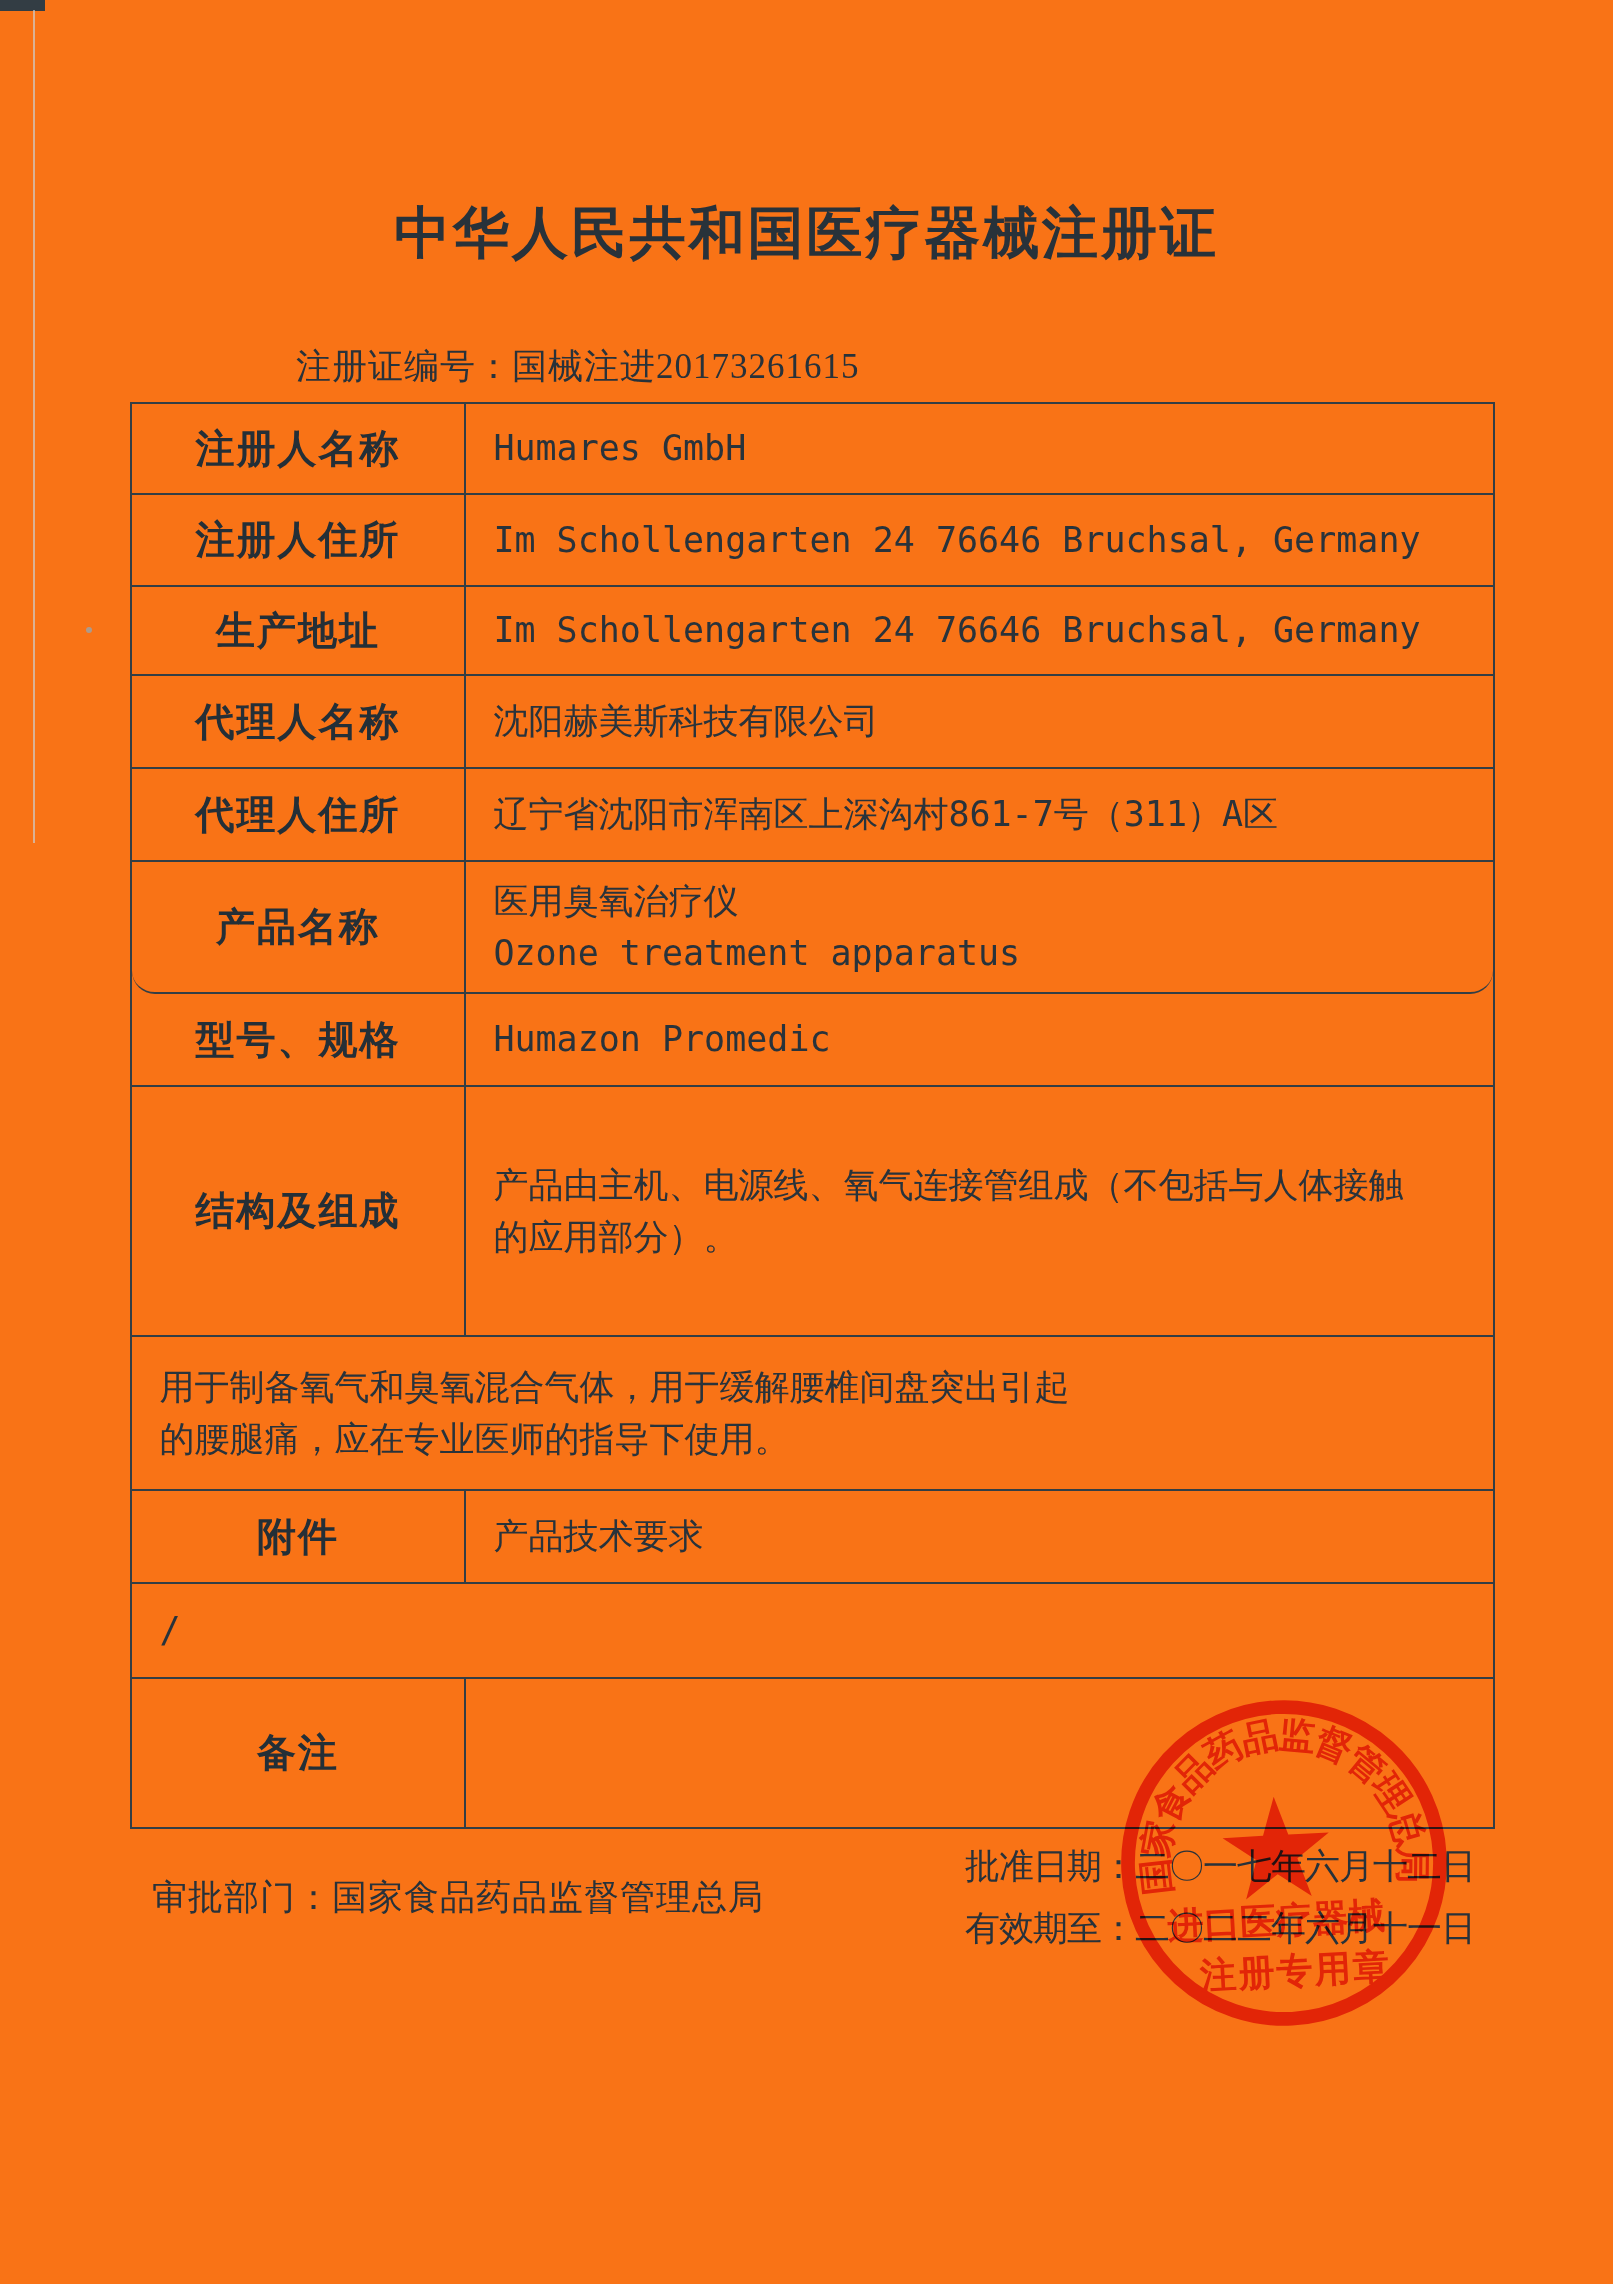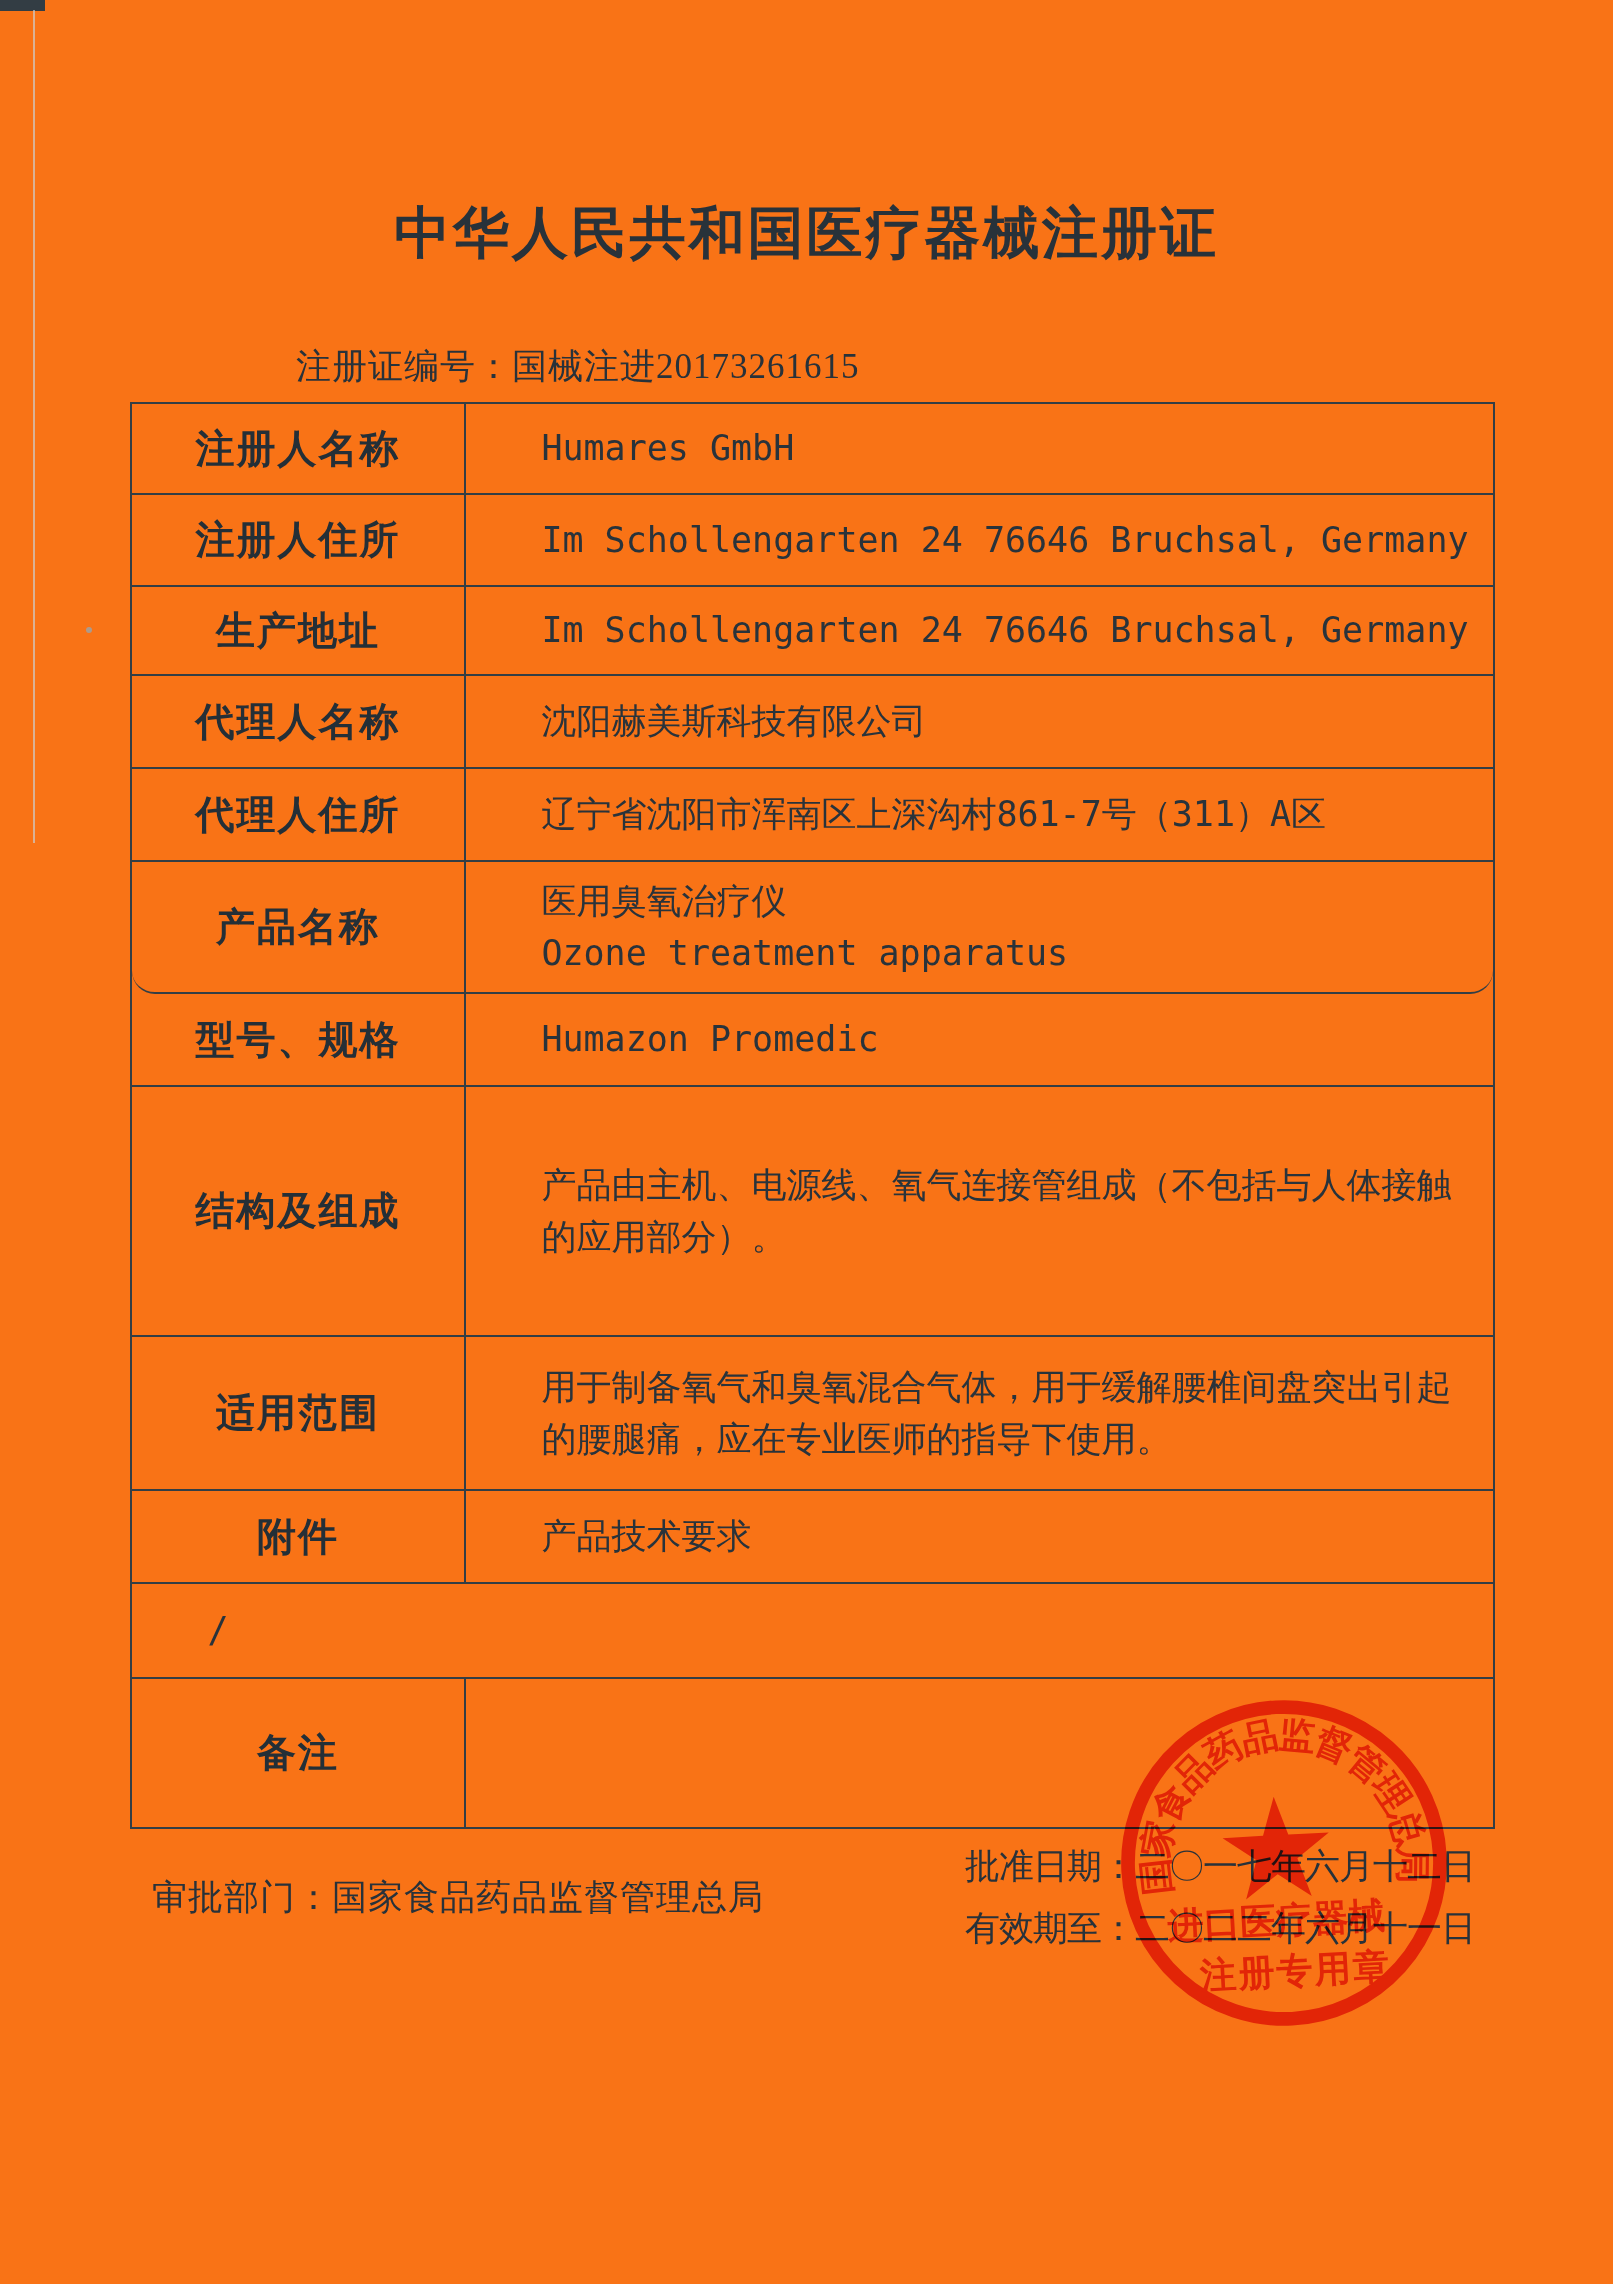--- a/index.html
+++ b/index.html
@@ -44,21 +44,20 @@
     font-size:39px;font-weight:bold;letter-spacing:2px;
     color:#242f37;
   }
   .cell-value{
     flex:1;display:flex;align-items:center;
     padding-left:27.4px;padding-right:19.6px;
     font-size:35px;line-height:1.5;
     white-space:pre-line;
     font-family:"DejaVu Sans Mono","Liberation Serif",serif;
     color:#29333b;
-    margin-left:48px;
   }
 
   .footer-line{position:absolute;font-size:35px;white-space:nowrap;color:#28323a;}
   #dept-line{left:152px;top:1874px;letter-spacing:1px;}
   #approve-line{left:965px;top:1843px;letter-spacing:-1px;}
   #valid-line{left:965px;top:1905px;letter-spacing:-1px;}
 
   .stamp{
     position:absolute;left:1078px;top:1657px;
     width:412px;height:412px;
@@ -113,21 +112,20 @@
     <div class="row" style="height:93px;justify-content:space-between;">
       <div class="cell-label">型号、规格</div>
       <div class="cell-value">Humazon Promedic</div>
     </div>
     <div class="row" style="height:250px;">
       <div class="cell-label">结构及组成</div>
       <div class="cell-value">产品由主机、电源线、氧气连接管组成（不包括与人体接触
 的应用部分）。</div>
     </div>
     <div class="row" style="height:154px;">
-      <div class="cell-label">适用范围</div>
       <div class="cell-value">用于制备氧气和臭氧混合气体，用于缓解腰椎间盘突出引起
 的腰腿痛，应在专业医师的指导下使用。</div>
     </div>
     <div class="row" style="height:93px;">
       <div class="cell-label">附件</div>
       <div class="cell-value">产品技术要求</div>
     </div>
     <div class="row" style="height:95px;">
       <div class="cell-value">/</div>
     </div>

